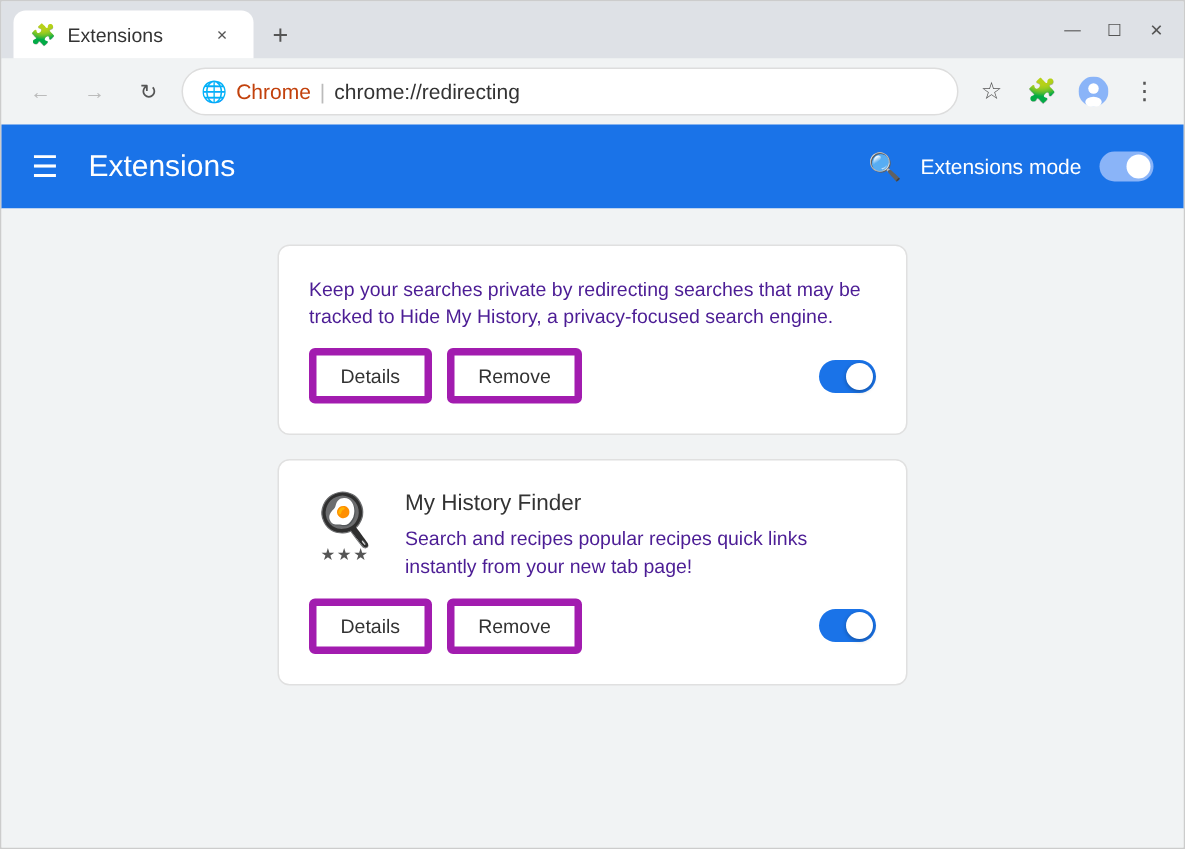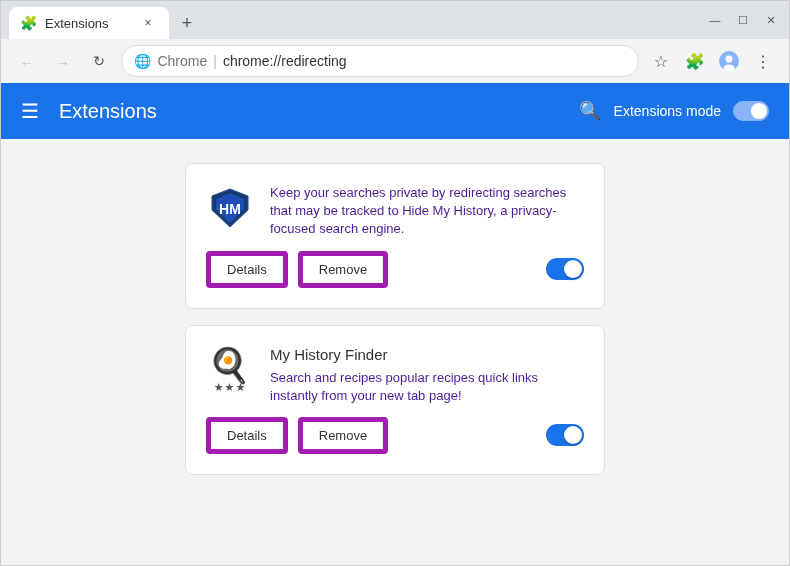--- a/index.html
+++ b/index.html
@@ -107,21 +107,21 @@
       background: #fff;
       border: 1px solid #ddd;
       border-radius: 20px;
       padding: 0 12px;
       height: 32px;
       gap: 6px;
       font-size: 14px;
       color: #333;
     }
     .globe-icon { color: #1a73e8; font-size: 14px; }
-    .site-text { color: #737373; font-size: 14px; }
+    .site-text { color: #c2410c; font-size: 14px; }
     .separator { color: #bbb; }
     .url-text { color: #333; font-size: 14px; }
     .address-actions {
       display: flex; align-items: center; gap: 6px;
     }
     .addr-btn {
       width: 28px; height: 28px;
       display: flex; align-items: center; justify-content: center;
       border-radius: 50%;
       cursor: pointer;
@@ -307,27 +307,20 @@
       <span class="search-icon-header">🔍</span>
       <span class="dev-mode-label">Extensions mode</span>
       <div class="toggle-switch on"></div>
     </div>
   </div>
 
   <div class="page-content">
 
     <div class="ext-card">
       <div class="card-top">
-        <div class="ext-icon shield-icon-container">
-          <svg viewBox="0 0 44 44" xmlns="http://www.w3.org/2000/svg">
-            <polygon points="22,3 40,10 40,24 22,41 4,24 4,10" fill="#1a3a6e" stroke="#2255aa" stroke-width="1"></polygon>
-            <polygon points="22,7 36,13 36,23 22,37 8,23 8,13" fill="#1e4db7"></polygon>
-            <text x="22" y="28" text-anchor="middle" font-size="14" font-weight="bold" fill="#fff" font-family="Arial">HM</text>
-          </svg>
-        </div>
         <div class="ext-info">
           <div class="ext-desc">Keep your searches private by redirecting searches that may be tracked to Hide My History, a privacy-focused search engine.</div>
         </div>
       </div>
       <div class="card-bottom">
         <button class="ext-btn">Details</button>
         <button class="ext-btn">Remove</button>
         <div class="ext-toggle"></div>
       </div>
     </div>

